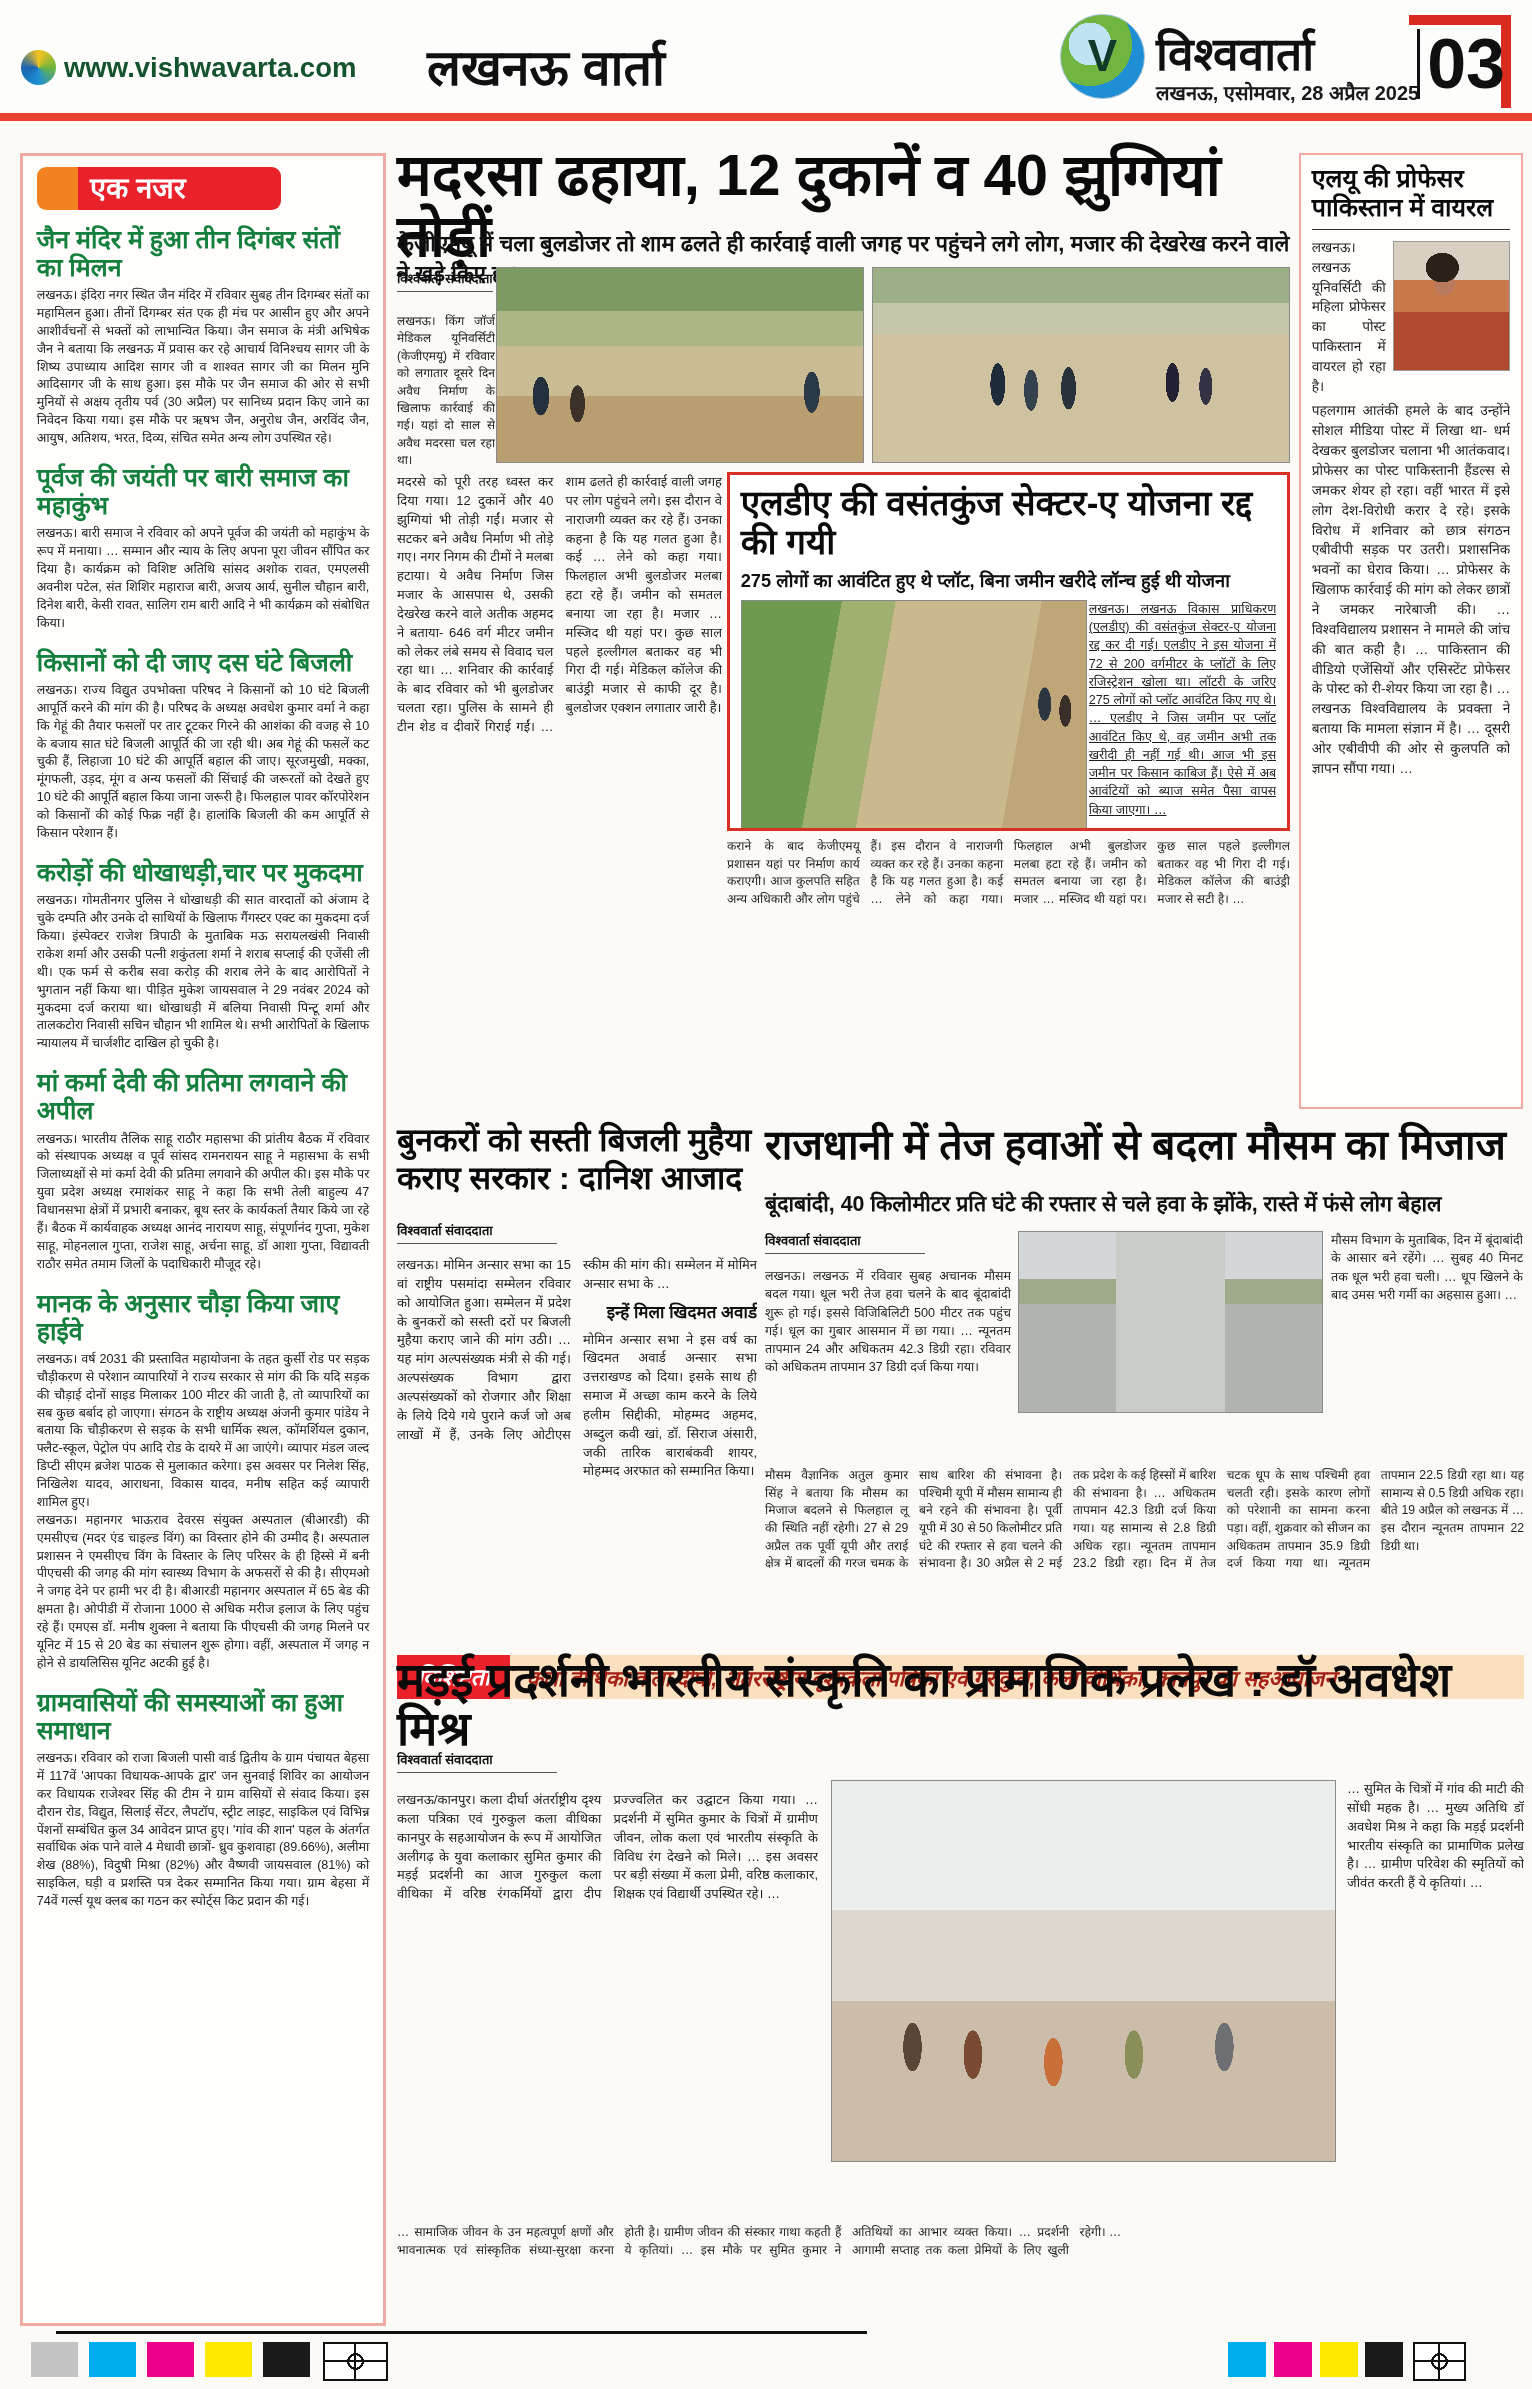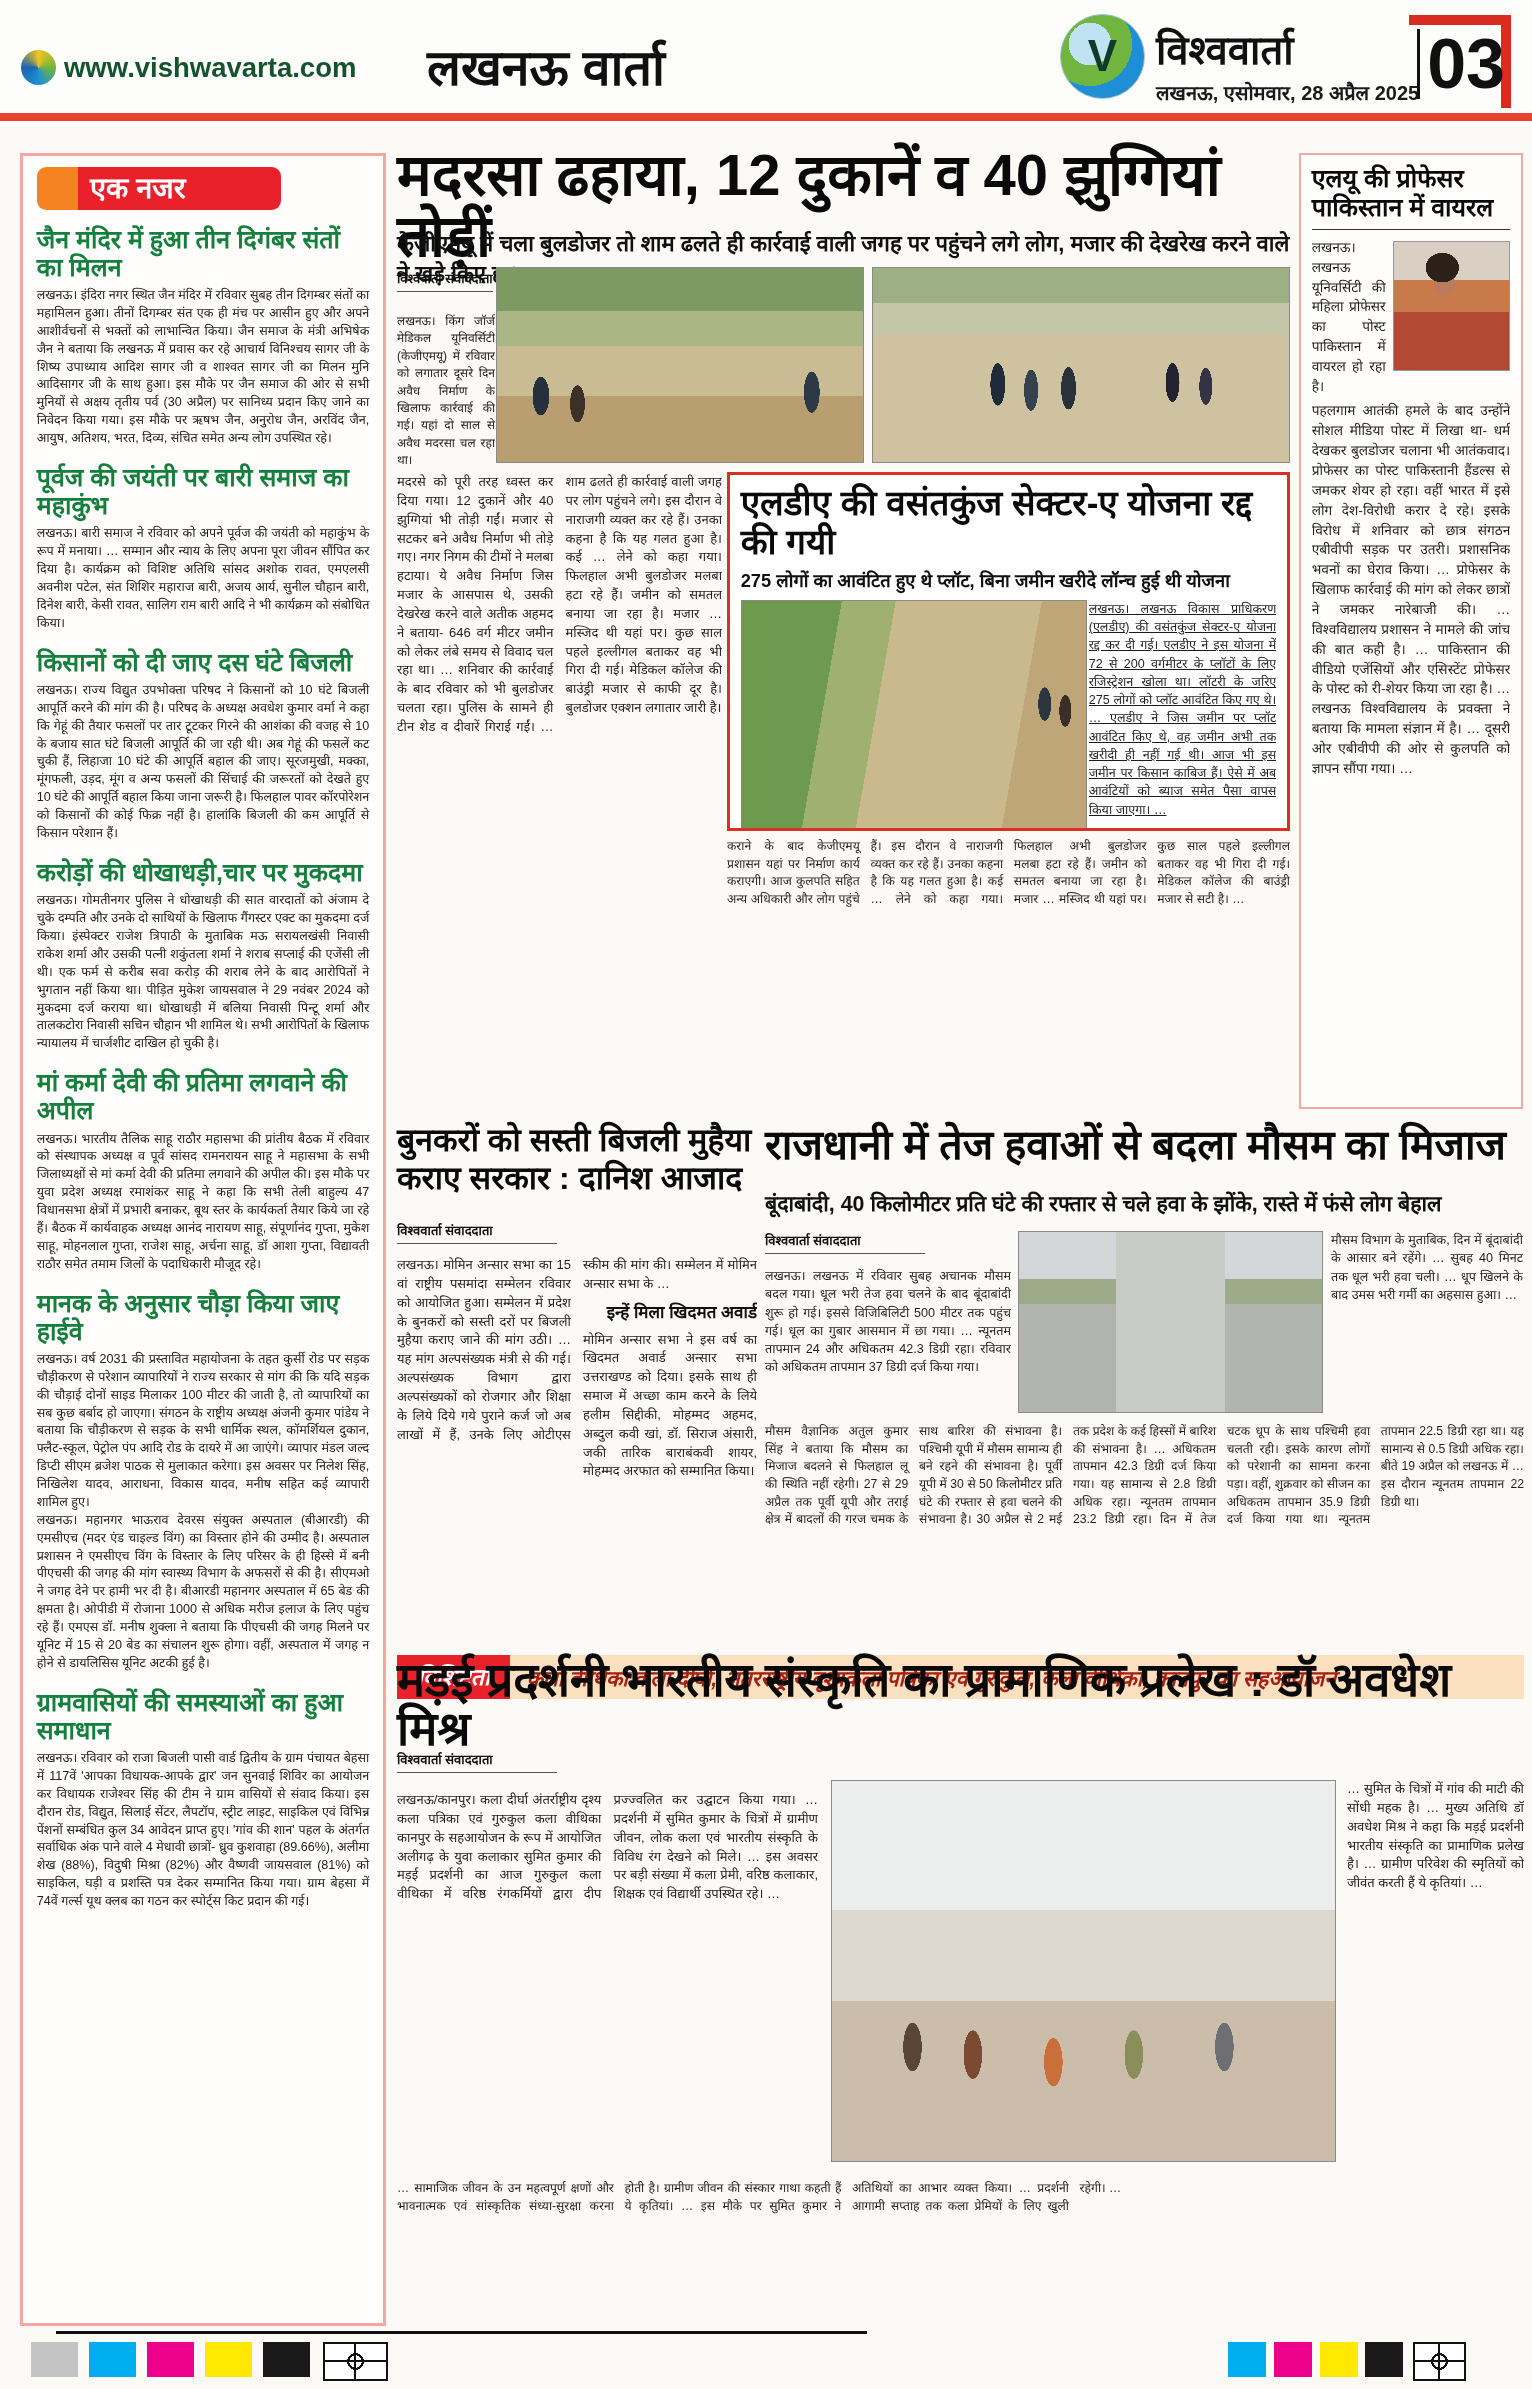--- a/index.html
+++ b/index.html
@@ -4,21 +4,21 @@
 <style>
   html,body{margin:0;padding:0;}
   body{width:1533px;height:2389px;position:relative;background:#fbfaf7;
        font-family:"Liberation Sans","DejaVu Sans",sans-serif;color:#1c1c1c;overflow:hidden;}
   .abs{position:absolute;box-sizing:border-box;}
   .hd{font-weight:700;color:#101010;}
   .center{text-align:left;}
   .body-text{font-size:13px;line-height:1.45;text-align:justify;color:#1f1f1f;overflow:hidden;}
   .cols2{column-count:2;column-gap:12.2px;}
   .cols4{column-count:4;column-gap:10.7px;}
-  .cols5{column-count:5;column-gap:10.7px;}
+  .cols5{column-count:5;column-gap:10.7px;margin-top:44px;}
   .byline{font-size:13px;font-weight:700;border-bottom:1.5px solid #555;padding-bottom:3.8px;color:#111;}
   .photo{border:0.8px solid #8a8a8a;}
   .photo1{background:
     radial-gradient(ellipse 13.7px 32px at 12% 66%, #24303c 0 60%, transparent 61%),
     radial-gradient(ellipse 12.2px 30.5px at 22% 70%, #3c3128 0 60%, transparent 61%),
     radial-gradient(ellipse 13px 34px at 86% 64%, #2b3a46 0 60%, transparent 61%),
     linear-gradient(180deg,#7e9a63 0 22%, #aab685 22% 40%, #c9bb93 40% 66%, #b89e71 66% 100%);}
   .photo2{background:
     radial-gradient(ellipse 12.2px 35px at 30% 60%, #1f2b38 0 60%, transparent 61%),
     radial-gradient(ellipse 11.5px 34px at 38% 63%, #35424e 0 60%, transparent 61%),
@@ -60,21 +60,21 @@
 
 <div class="abs" style="left:0;top:0;width:1533px;height:113px;background:#fdfdfc;">
   <div class="abs" style="left:21.4px;top:50px;display:flex;align-items:center;gap:7.6px;">
     <span style="display:inline-block;width:35px;height:35px;border-radius:50%;background:conic-gradient(#f6c31c,#6fb53f,#1e8fd5,#1b63b0,#f6c31c);position:relative;"></span>
     <span class="hd" style="font-size:27.5px;color:#14532d;">www.vishwavarta.com</span>
   </div>
   <div class="abs hd center" style="left:427px;top:32px;width:580px;font-size:50px;">लखनऊ वार्ता</div>
   <div class="abs" style="left:1060px;top:13.7px;width:85px;height:85px;border-radius:50%;border:1.5px solid #9ec0d8;background:radial-gradient(circle at 35% 35%, #bfe3f2 0 28%, #6fb53f 28% 55%, #1e8fd5 55% 100%);display:flex;align-items:center;justify-content:center;">
     <span class="hd" style="font-size:44px;color:#103a2a;">V</span>
   </div>
-  <div class="abs hd" style="left:1156px;top:21.4px;font-size:40px;">विश्ववार्ता</div>
+  <div class="abs hd" style="left:1156px;top:21.4px;font-size:46px;">विश्ववार्ता</div>
   <div class="abs hd" style="left:1156px;top:79px;font-size:20px;color:#1a1a1a;">लखनऊ,  एसोमवार, 28 अप्रैल 2025</div>
   <div class="abs" style="left:1409px;top:15.3px;width:102px;height:93px;">
     <div class="abs" style="left:0;top:0;width:102px;height:10px;background:#d92b20;"></div>
     <div class="abs" style="right:0;top:0;width:10px;height:93px;background:#d92b20;"></div>
     <div class="abs hd" style="left:7.6px;top:13.7px;font-size:70px;line-height:1;border-left:3.1px solid #111;padding-left:7.6px;">03</div>
   </div>
 </div>
 <div class="abs" style="left: 0px; top: 113px; width: 1533px; height: 8.4px; background: rgb(232, 67, 46);"></div>
 
 <div class="abs" style="left: 20px; top: 153px; width: 366px; height: 2173px; border: 3.1px solid rgb(242, 169, 164); background: rgb(255, 254, 252); padding: 10.7px 13.7px; overflow: hidden;">

